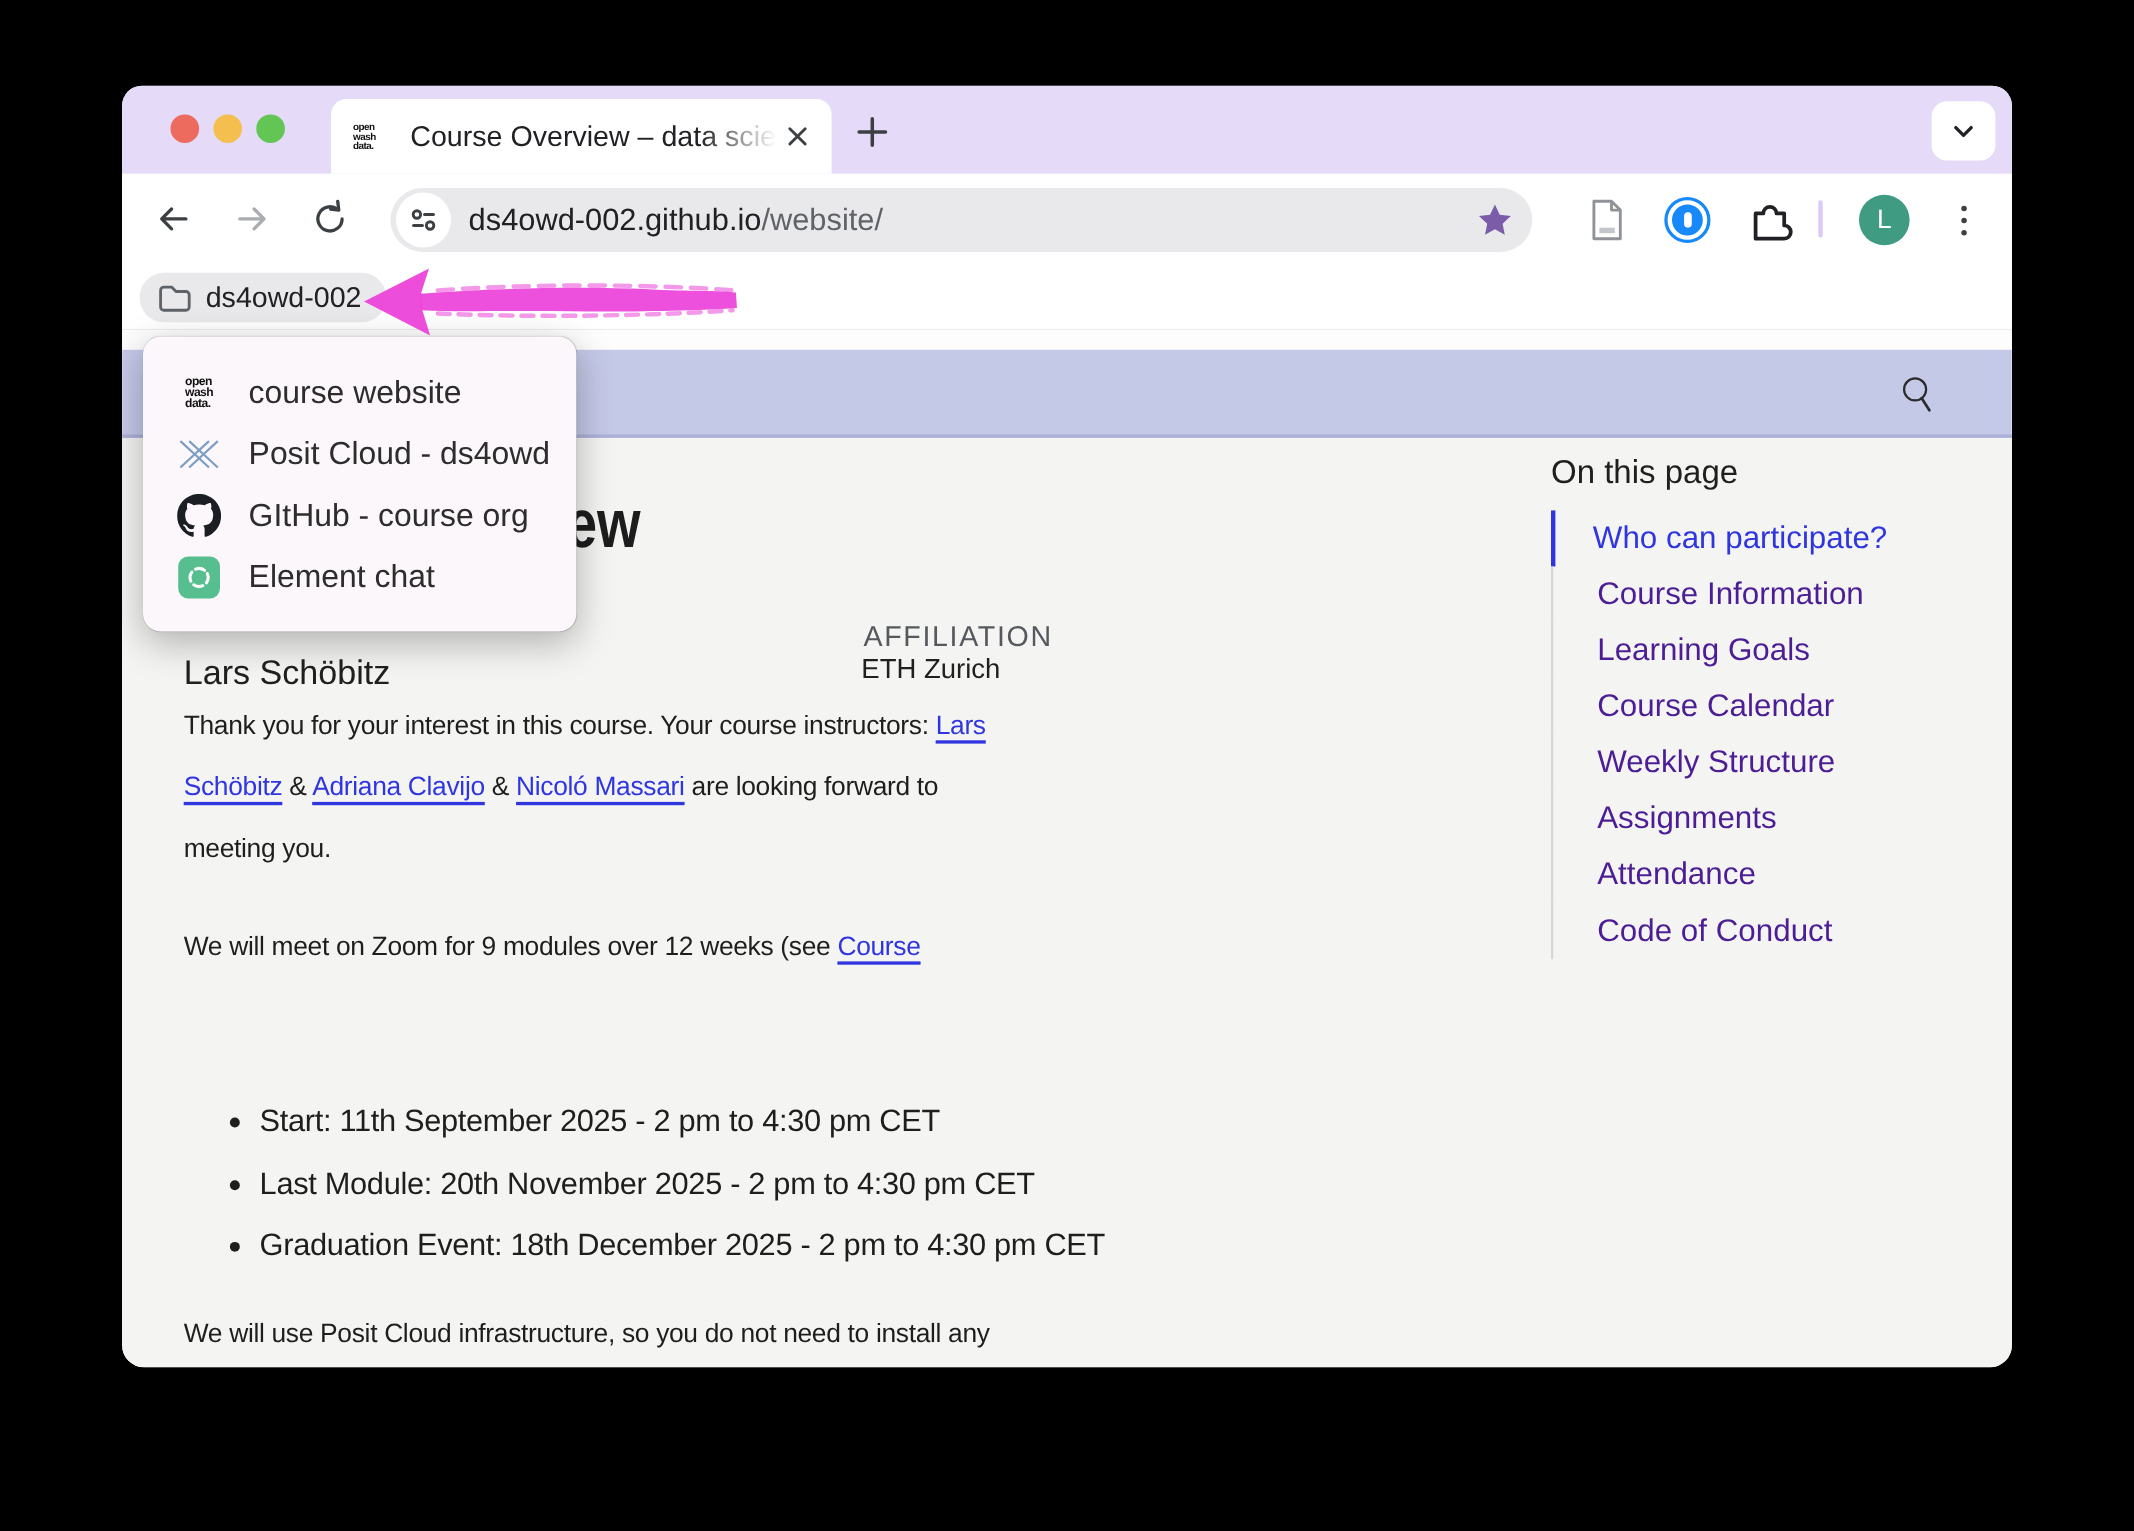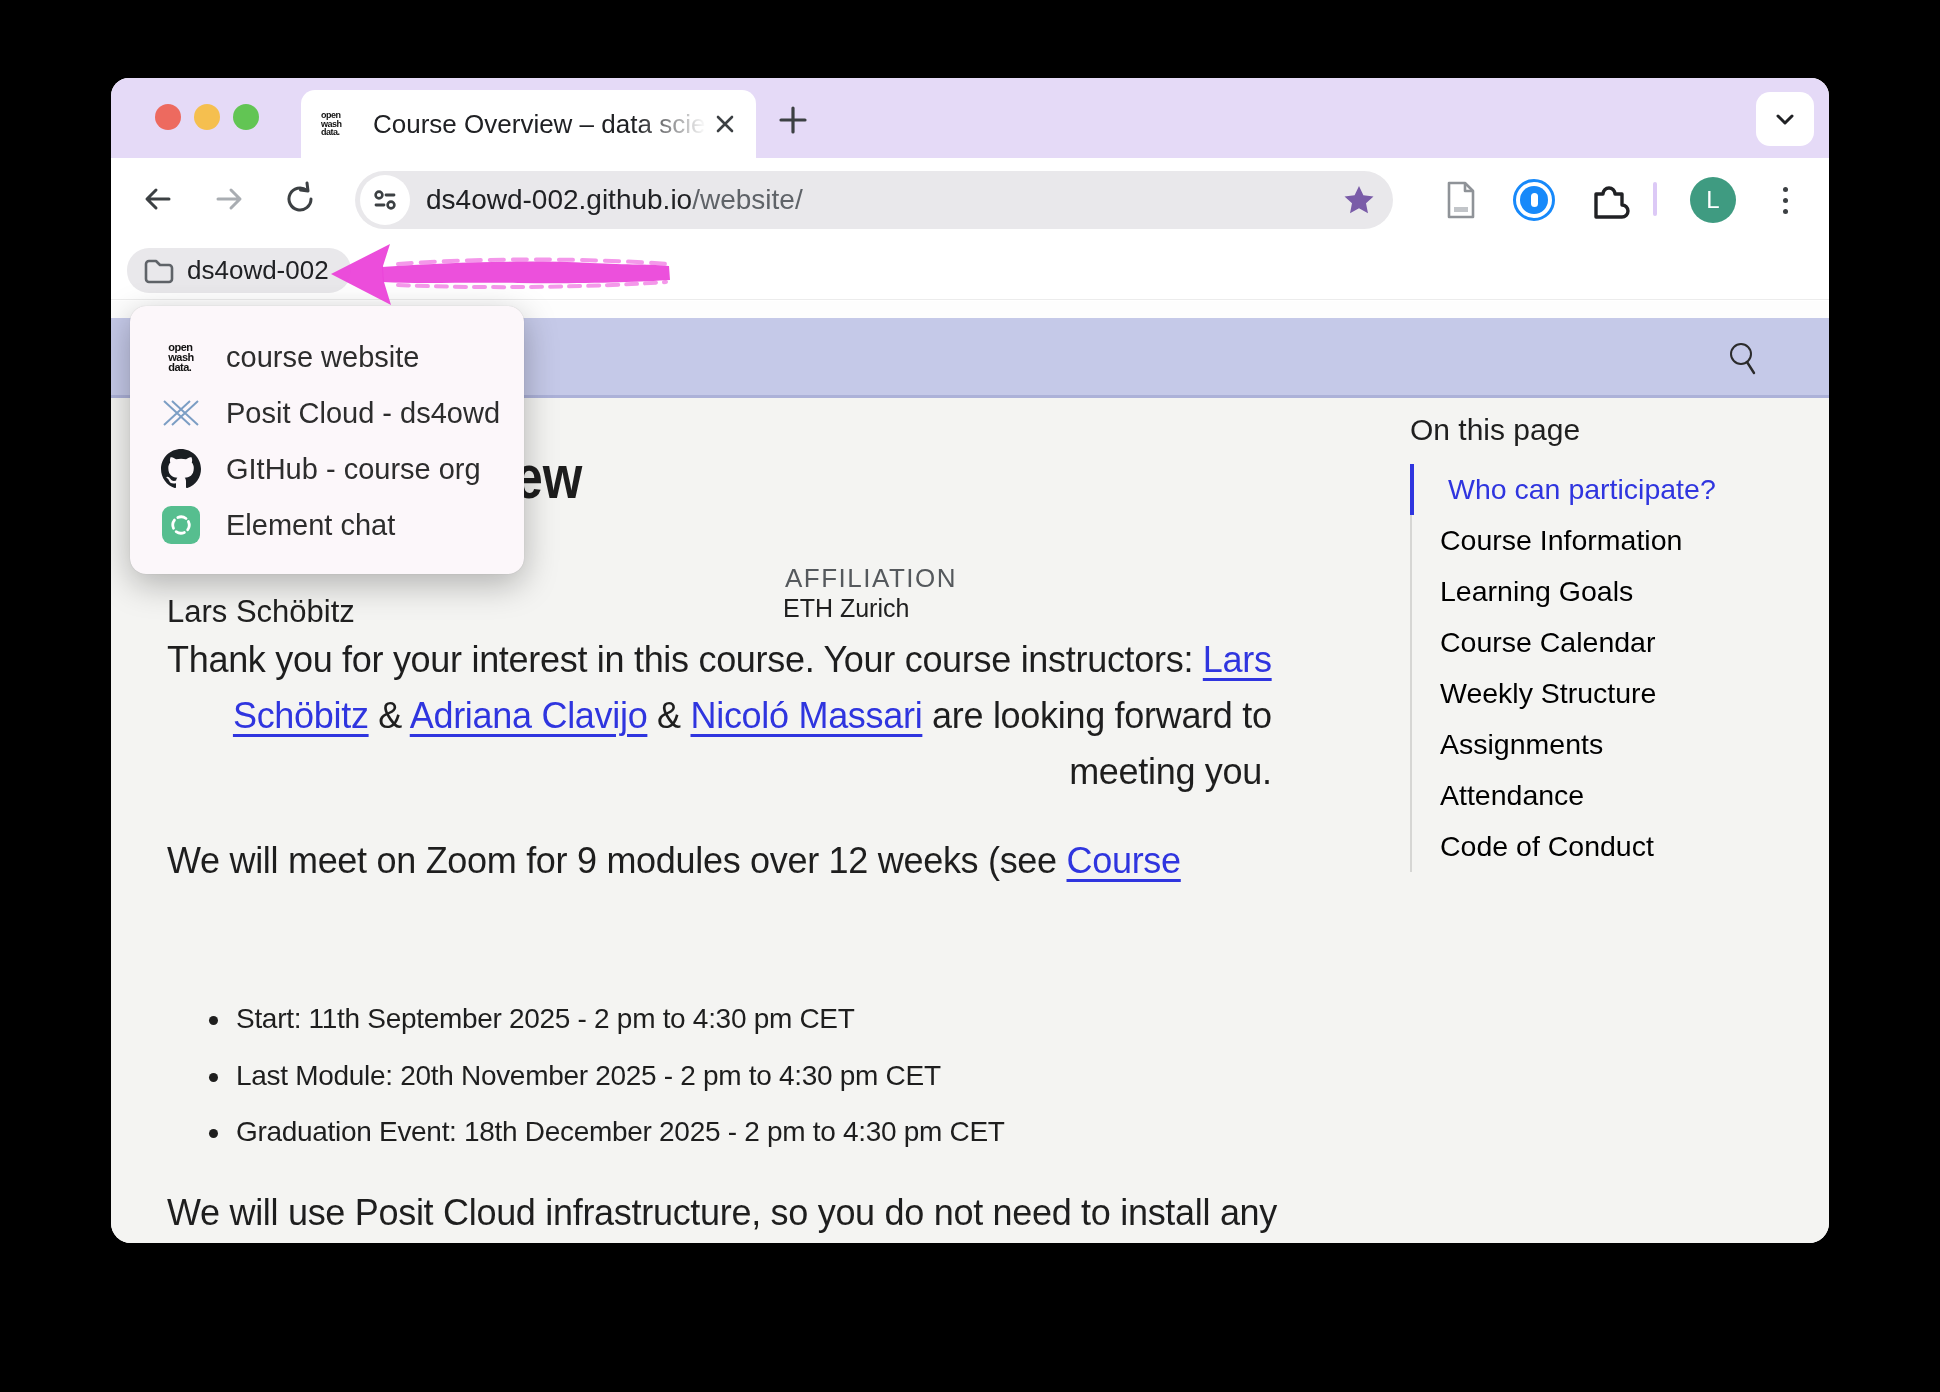--- a/index.html
+++ b/index.html
@@ -58,33 +58,33 @@
   .page-topstrip { position:absolute; left:0; top:0; width:100%; height:17px; background:#fdfdfd; }
   .band { position:absolute; left:0; top:17px; width:100%; height:80px; background:var(--band); border-bottom:3px solid #ACB1D8; }
   .band .search { position:absolute; left:1612px; top:20px; }
 
   .page-title { position:absolute; left:56px; top:140px; font-size:62px; font-weight:700; color:#1d1d1d;
                 transform:scaleX(0.82); transform-origin:left; white-space:nowrap; }
   .affil-label { position:absolute; left:674px; top:262px; font-size:26px; letter-spacing:1.5px; color:#55595d; }
   .affil-value { position:absolute; left:672px; top:293px; font-size:25px; color:#202020; }
   .author { position:absolute; left:56px; top:293px; font-size:31px; color:#202020; }
 
-  .prose { position:absolute; left:56px; font-size:36px; color:#1e1e1e; letter-spacing:-0.3px;text-align:right; }
+  .prose { position:absolute; left:56px; font-size:24px; color:#1e1e1e; letter-spacing:-0.3px; }
   .prose .line { white-space:nowrap; height:56px; line-height:56px; }
   a.link { color:var(--link_blue); text-decoration:underline; text-decoration-thickness:2.5px; text-underline-offset:6px; cursor:pointer; }
   #p1 { top:331px; } #p2 { top:532px; } #closing { top:884px; }
   ul.bullets { position:absolute; left:98px; top:690px; list-style:none; }
   ul.bullets li { white-space:nowrap; height:56.5px; line-height:56.5px; font-size:28px; color:#1e1e1e;
                   letter-spacing:-0.3px; padding-left:27px; position:relative; }
   ul.bullets li::before { content:""; position:absolute; left:0; top:25px; width:9px; height:9px; border-radius:50%; background:#1e1e1e; }
 
   .toc { position:absolute; left:1299px; top:112px; width:400px; }
   .toc-heading { font-size:30px; color:#1f1f1f; font-weight:500; }
   .toc-list { margin-top:17px; }
-  .toc-item { height:51px; line-height:51px; font-size:28.5px; color:#000000; padding-left:28px;
+  .toc-item { height:51px; line-height:51px; font-size:28.5px; color:#4c1d95; padding-left:40px;
               border-left:2px solid #d6d6d4; white-space:nowrap; cursor:pointer; }
   .toc-item.active { color:var(--link_blue); border-left:4px solid var(--link_blue); padding-left:34px; }
 
   
   .menu { position:absolute; left:19px; top:228px; width:394px; height:268px; background:var(--menu_bg);
           border-radius:16px; box-shadow:0 10px 34px rgba(0,0,0,0.28), 0 0 1px rgba(0,0,0,.2); z-index:40; padding-top:23px; }
   .menu-item { height:56px; display:flex; align-items:center; padding-left:30px; gap:24px; }
   .menu-item .mi-icon { width:42px; height:42px; display:flex; align-items:center; justify-content:center; flex:0 0 auto; }
   .menu-item span.lbl { font-size:29px; color:#2d2d2d; white-space:nowrap; }
   .element-sq { width:38px; height:38px; border-radius:9px; background:var(--element_green); display:flex; align-items:center; justify-content:center; }

